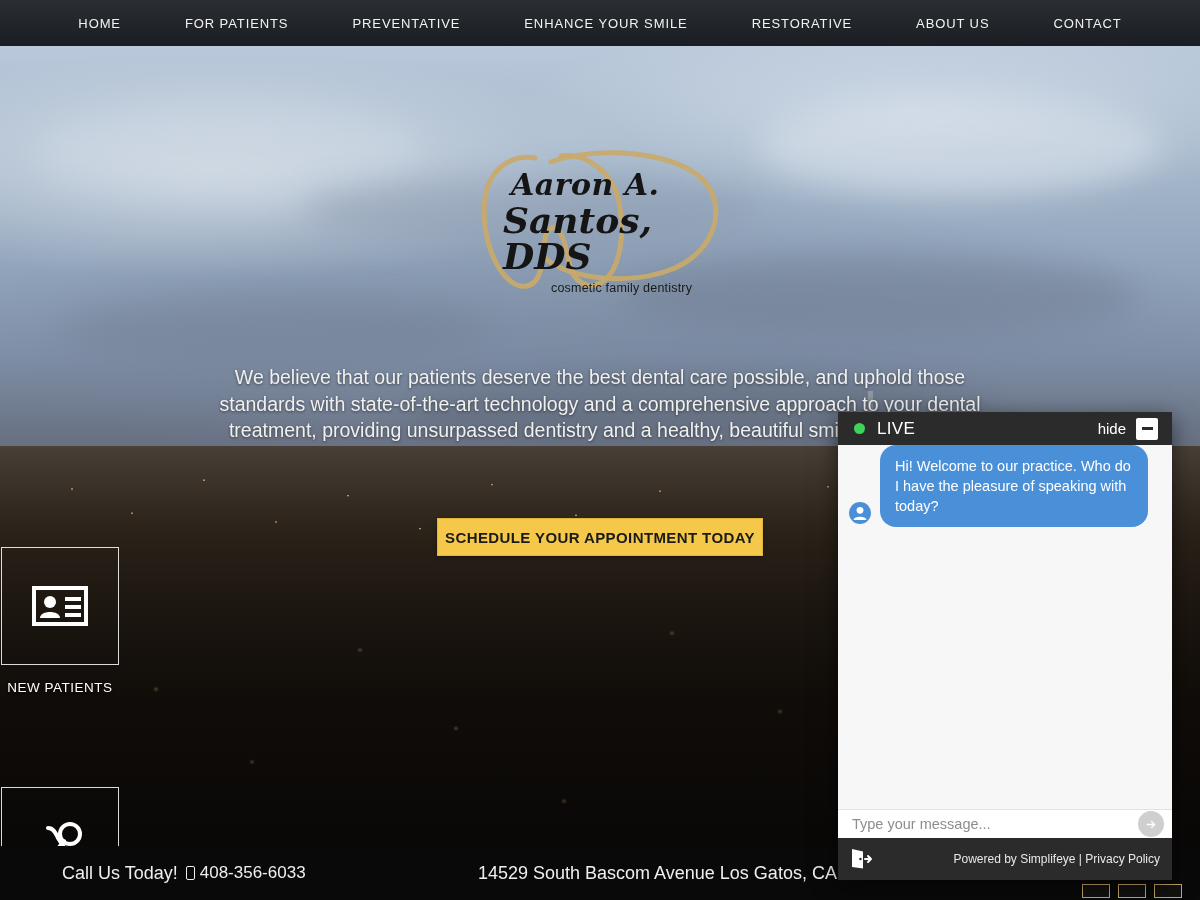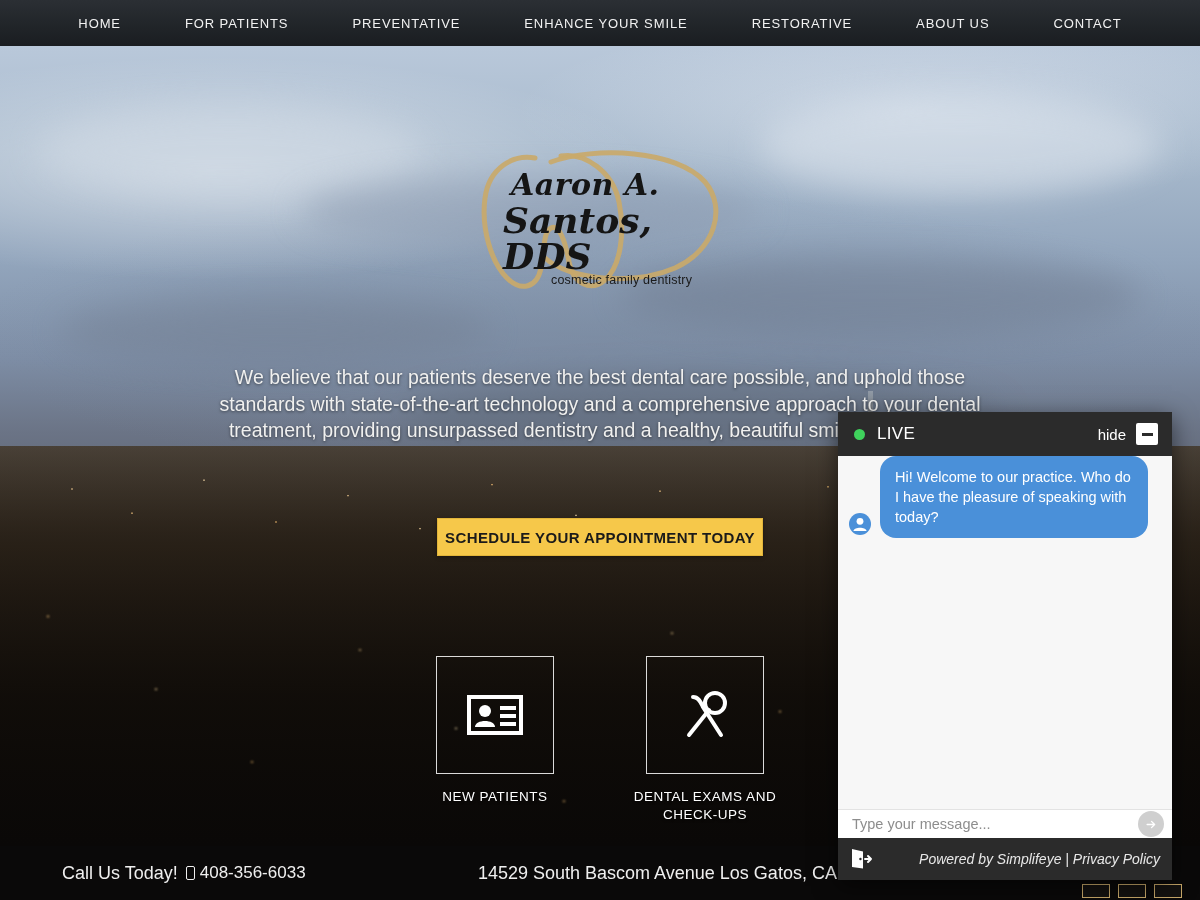--- a/index.html
+++ b/index.html
@@ -105,42 +105,42 @@
   .logo-svg { width: 270px; height: 180px; display: block; }
   .logo-script {
     position: absolute; left: 38px; top: 42px; width: 200px;
     font-family: "DejaVu Serif", serif; font-style: italic; font-weight: 700;
     color: #151515; line-height: 1;
   }
   .logo-l1 { font-size: 30px; letter-spacing: .5px; padding-left: 8px; }
   .logo-l2 { font-size: 36px; margin-top: 2px; }
   .logo-sub {
     font-family: "Liberation Sans", sans-serif; font-style: normal; font-weight: 400;
-    font-size: 12.5px; color: #1a1a1a; margin-top: 0; padding-left: 48px;
+    font-size: 12.5px; color: #1a1a1a; margin-top: 8px; padding-left: 48px;
     letter-spacing: .2px;
   }
 
   
   .hero-text {
     position: absolute; left: 200px; top: 318px; width: 800px;
     text-align: center; color: #f0f0ef; font-size: 19.5px; line-height: 26.5px;
     text-shadow: 0 1px 3px rgba(0,0,0,.5); font-weight: 400;
   }
   .cta {
     position: absolute; left: 437px; top: 472px; width: 326px; height: 38px;
     background: #f6c84a; border: 1px solid #e2b53a;
     color: #1a1a1a; font-size: 15px; font-weight: 700; letter-spacing: .4px;
     display: flex; align-items: center; justify-content: center;
     cursor: pointer; box-shadow: 0 1px 4px rgba(0,0,0,.35);
   }
 
   
   .services {
     position: absolute; left: 0; top: 610px; width: 1200px; height: 190px;
-    display: flex; justify-content: center; gap: 90px;
+    display: flex; justify-content: center; gap: 90px; flex-direction: column;
   }
   .svc { width: 120px; position: relative; cursor: pointer; }
   .svc-box {
     width: 118px; height: 118px; border: 1.5px solid rgba(255,255,255,.85);
     display: flex; align-items: center; justify-content: center;
     margin: 0 auto;
   }
   .svc-box svg { width: 64px; height: 64px; }
   .svc-label {
     margin-top: 14px; text-align: center; color: #fff; font-size: 13.5px;
@@ -177,21 +177,21 @@
     cursor: pointer;
   }
 
   
   .chat {
     position: absolute; left: 838px; top: 412px; width: 334px; height: 468px;
     box-shadow: 0 6px 22px rgba(0,0,0,.55); z-index: 40;
     display: flex; flex-direction: column; overflow: hidden;
   }
   .chat-header {
-    height: 44px; background: #2b2b2b; display: flex; align-items: center;
+    height: 33px; background: #2b2b2b; display: flex; align-items: center;
     padding: 0 14px 0 16px; flex-shrink: 0;
   }
   .live-dot {
     width: 11px; height: 11px; border-radius: 50%; background: #3fd25c;
     margin-right: 12px; flex-shrink: 0;
   }
   .live-label { color: #fff; font-size: 17px; letter-spacing: .3px; }
   .chat-header-right { margin-left: auto; display: flex; align-items: center; gap: 10px; }
   .hide-label { color: #fff; font-size: 15px; cursor: pointer; }
   .min-btn {
@@ -225,21 +225,21 @@
     width: 26px; height: 26px; border-radius: 50%; background: #cfcfcf;
     display: flex; align-items: center; justify-content: center;
     cursor: pointer; flex-shrink: 0;
   }
   .chat-footer {
     height: 42px; background: #2b2b2b; display: flex; align-items: center;
     padding: 0 12px 0 10px; flex-shrink: 0;
   }
   .exit-icon { width: 26px; height: 26px; cursor: pointer; }
   .powered {
-    margin-left: auto; color: #e8e8e8; font-size: 14px; font-style: italic;
+    margin-left: auto; color: #e8e8e8; font-size: 12px;
   }
 </style>
 </head>
 <body>
 
 <nav class="navbar">
   <ul class="nav-list">
     <li class="nav-item">HOME</li>
     <li class="nav-item">FOR PATIENTS</li>
     <li class="nav-item">PREVENTATIVE</li>

